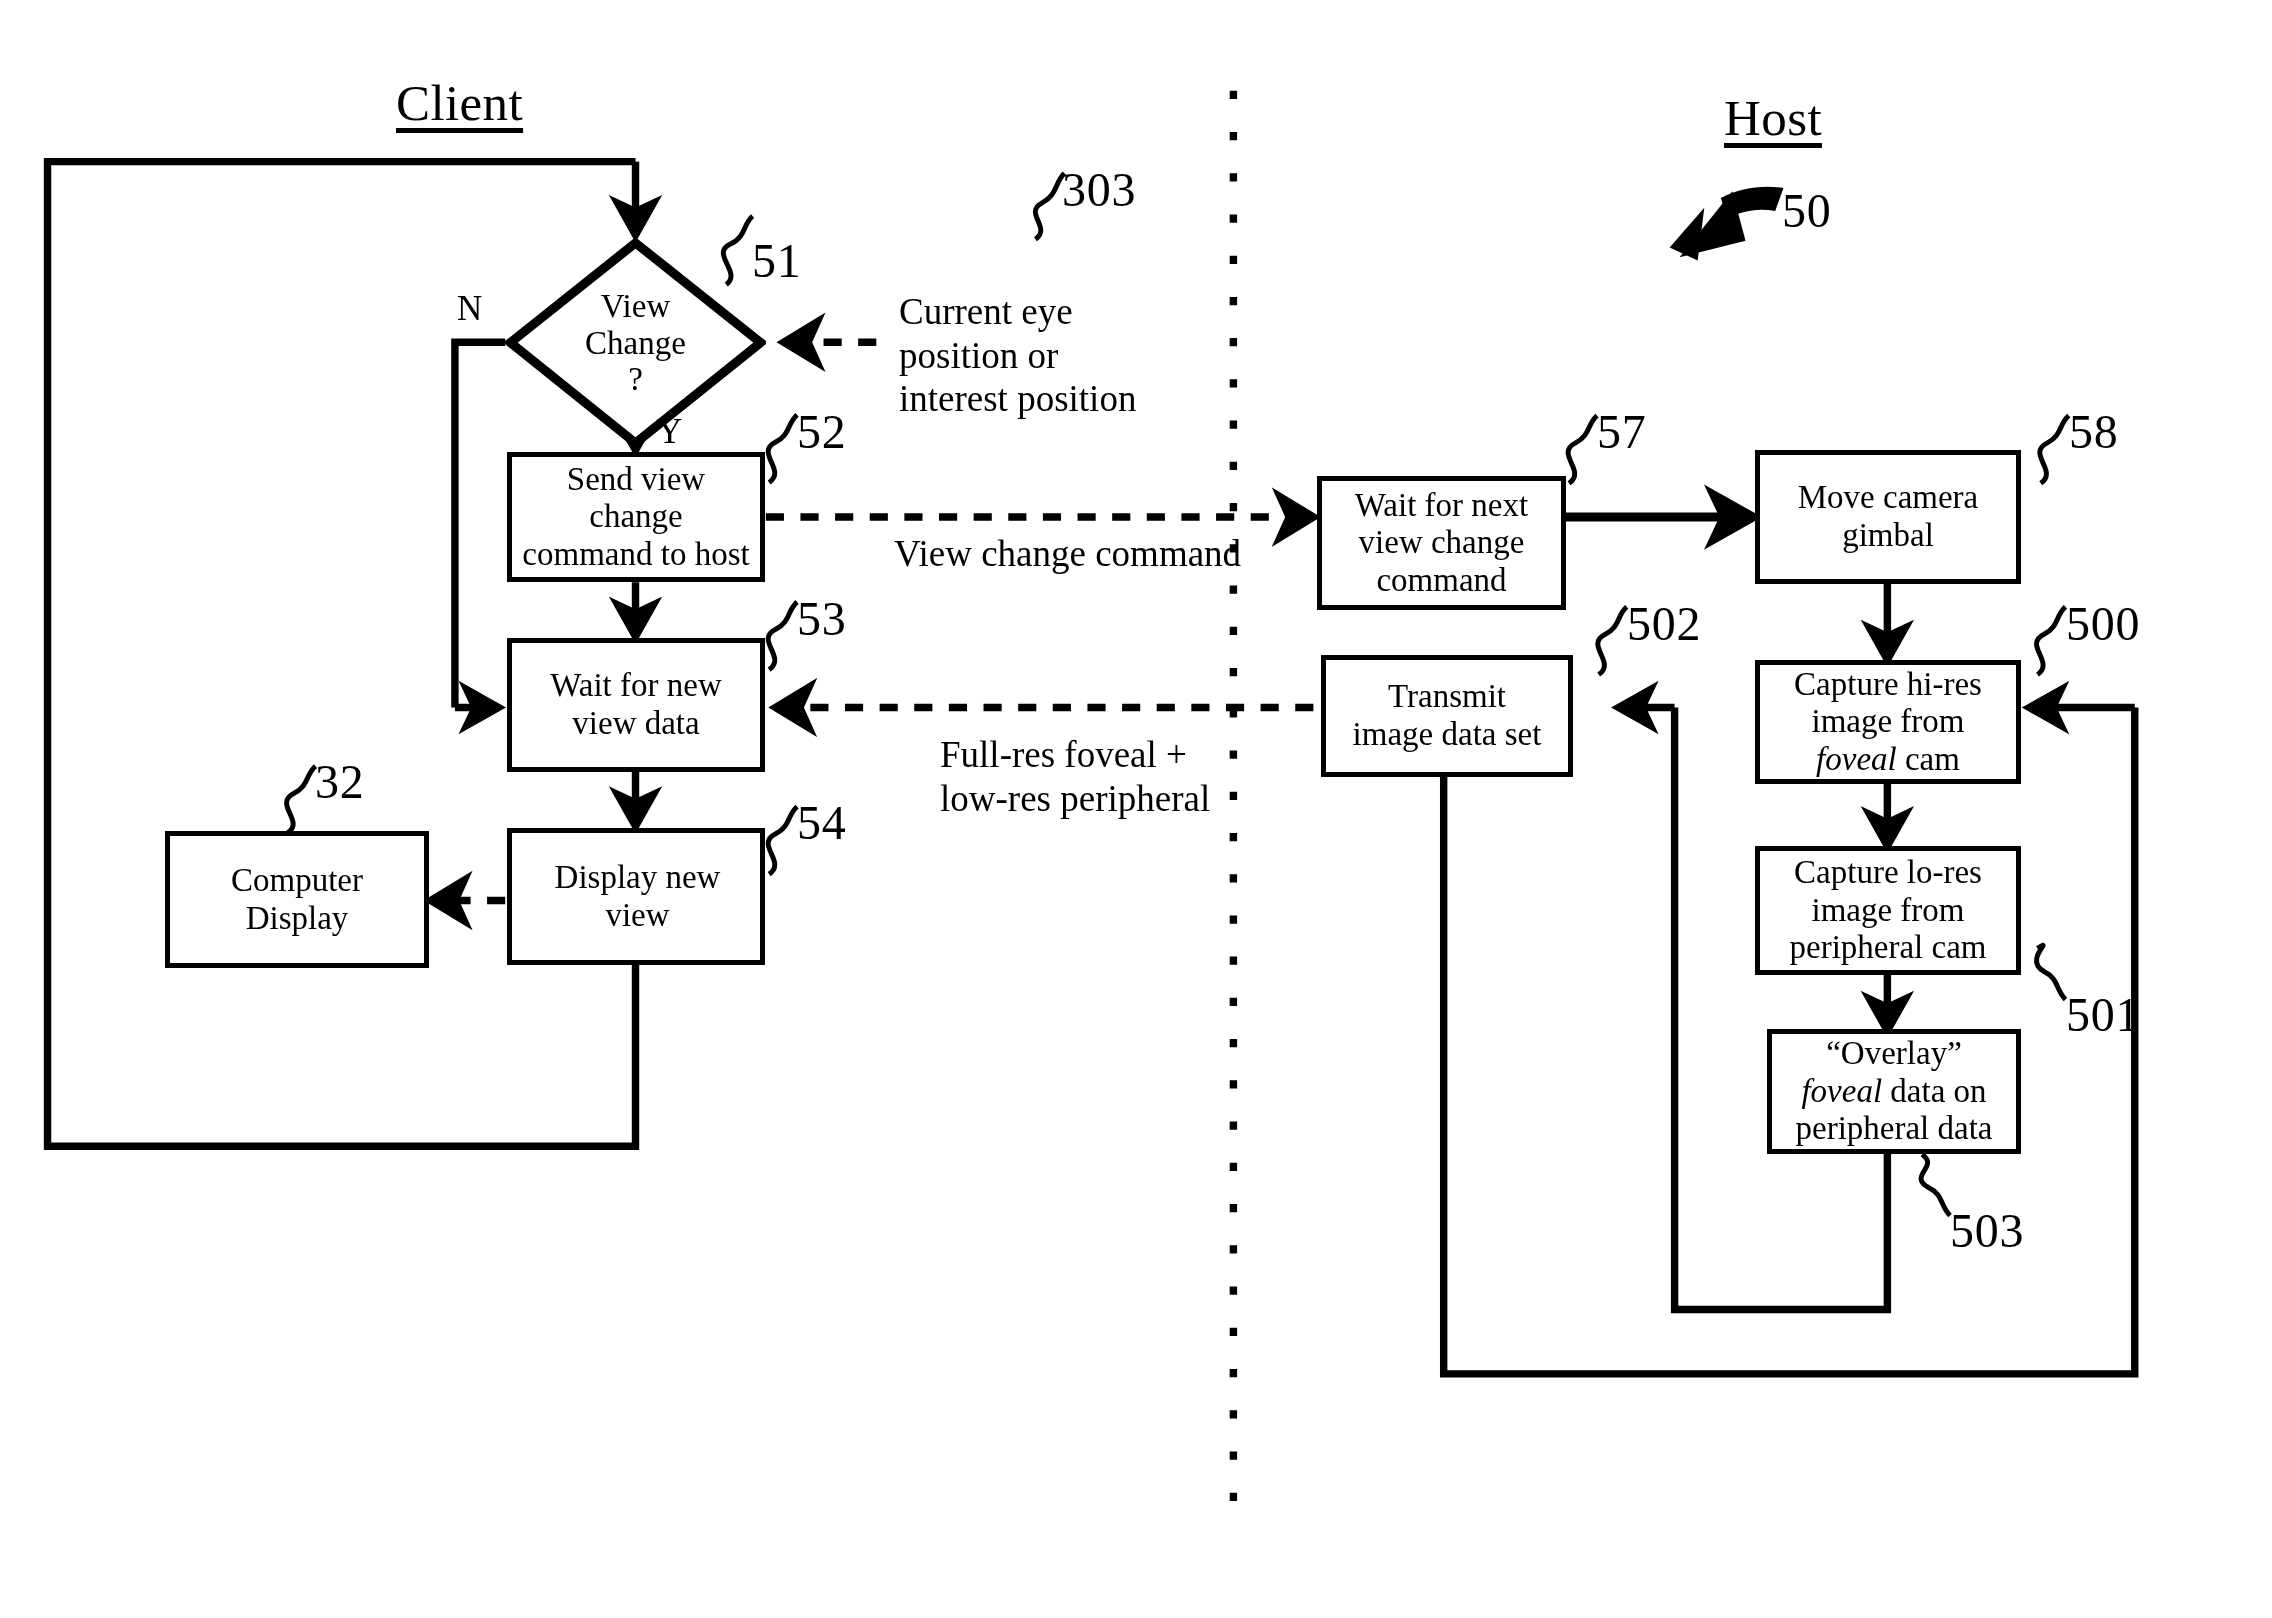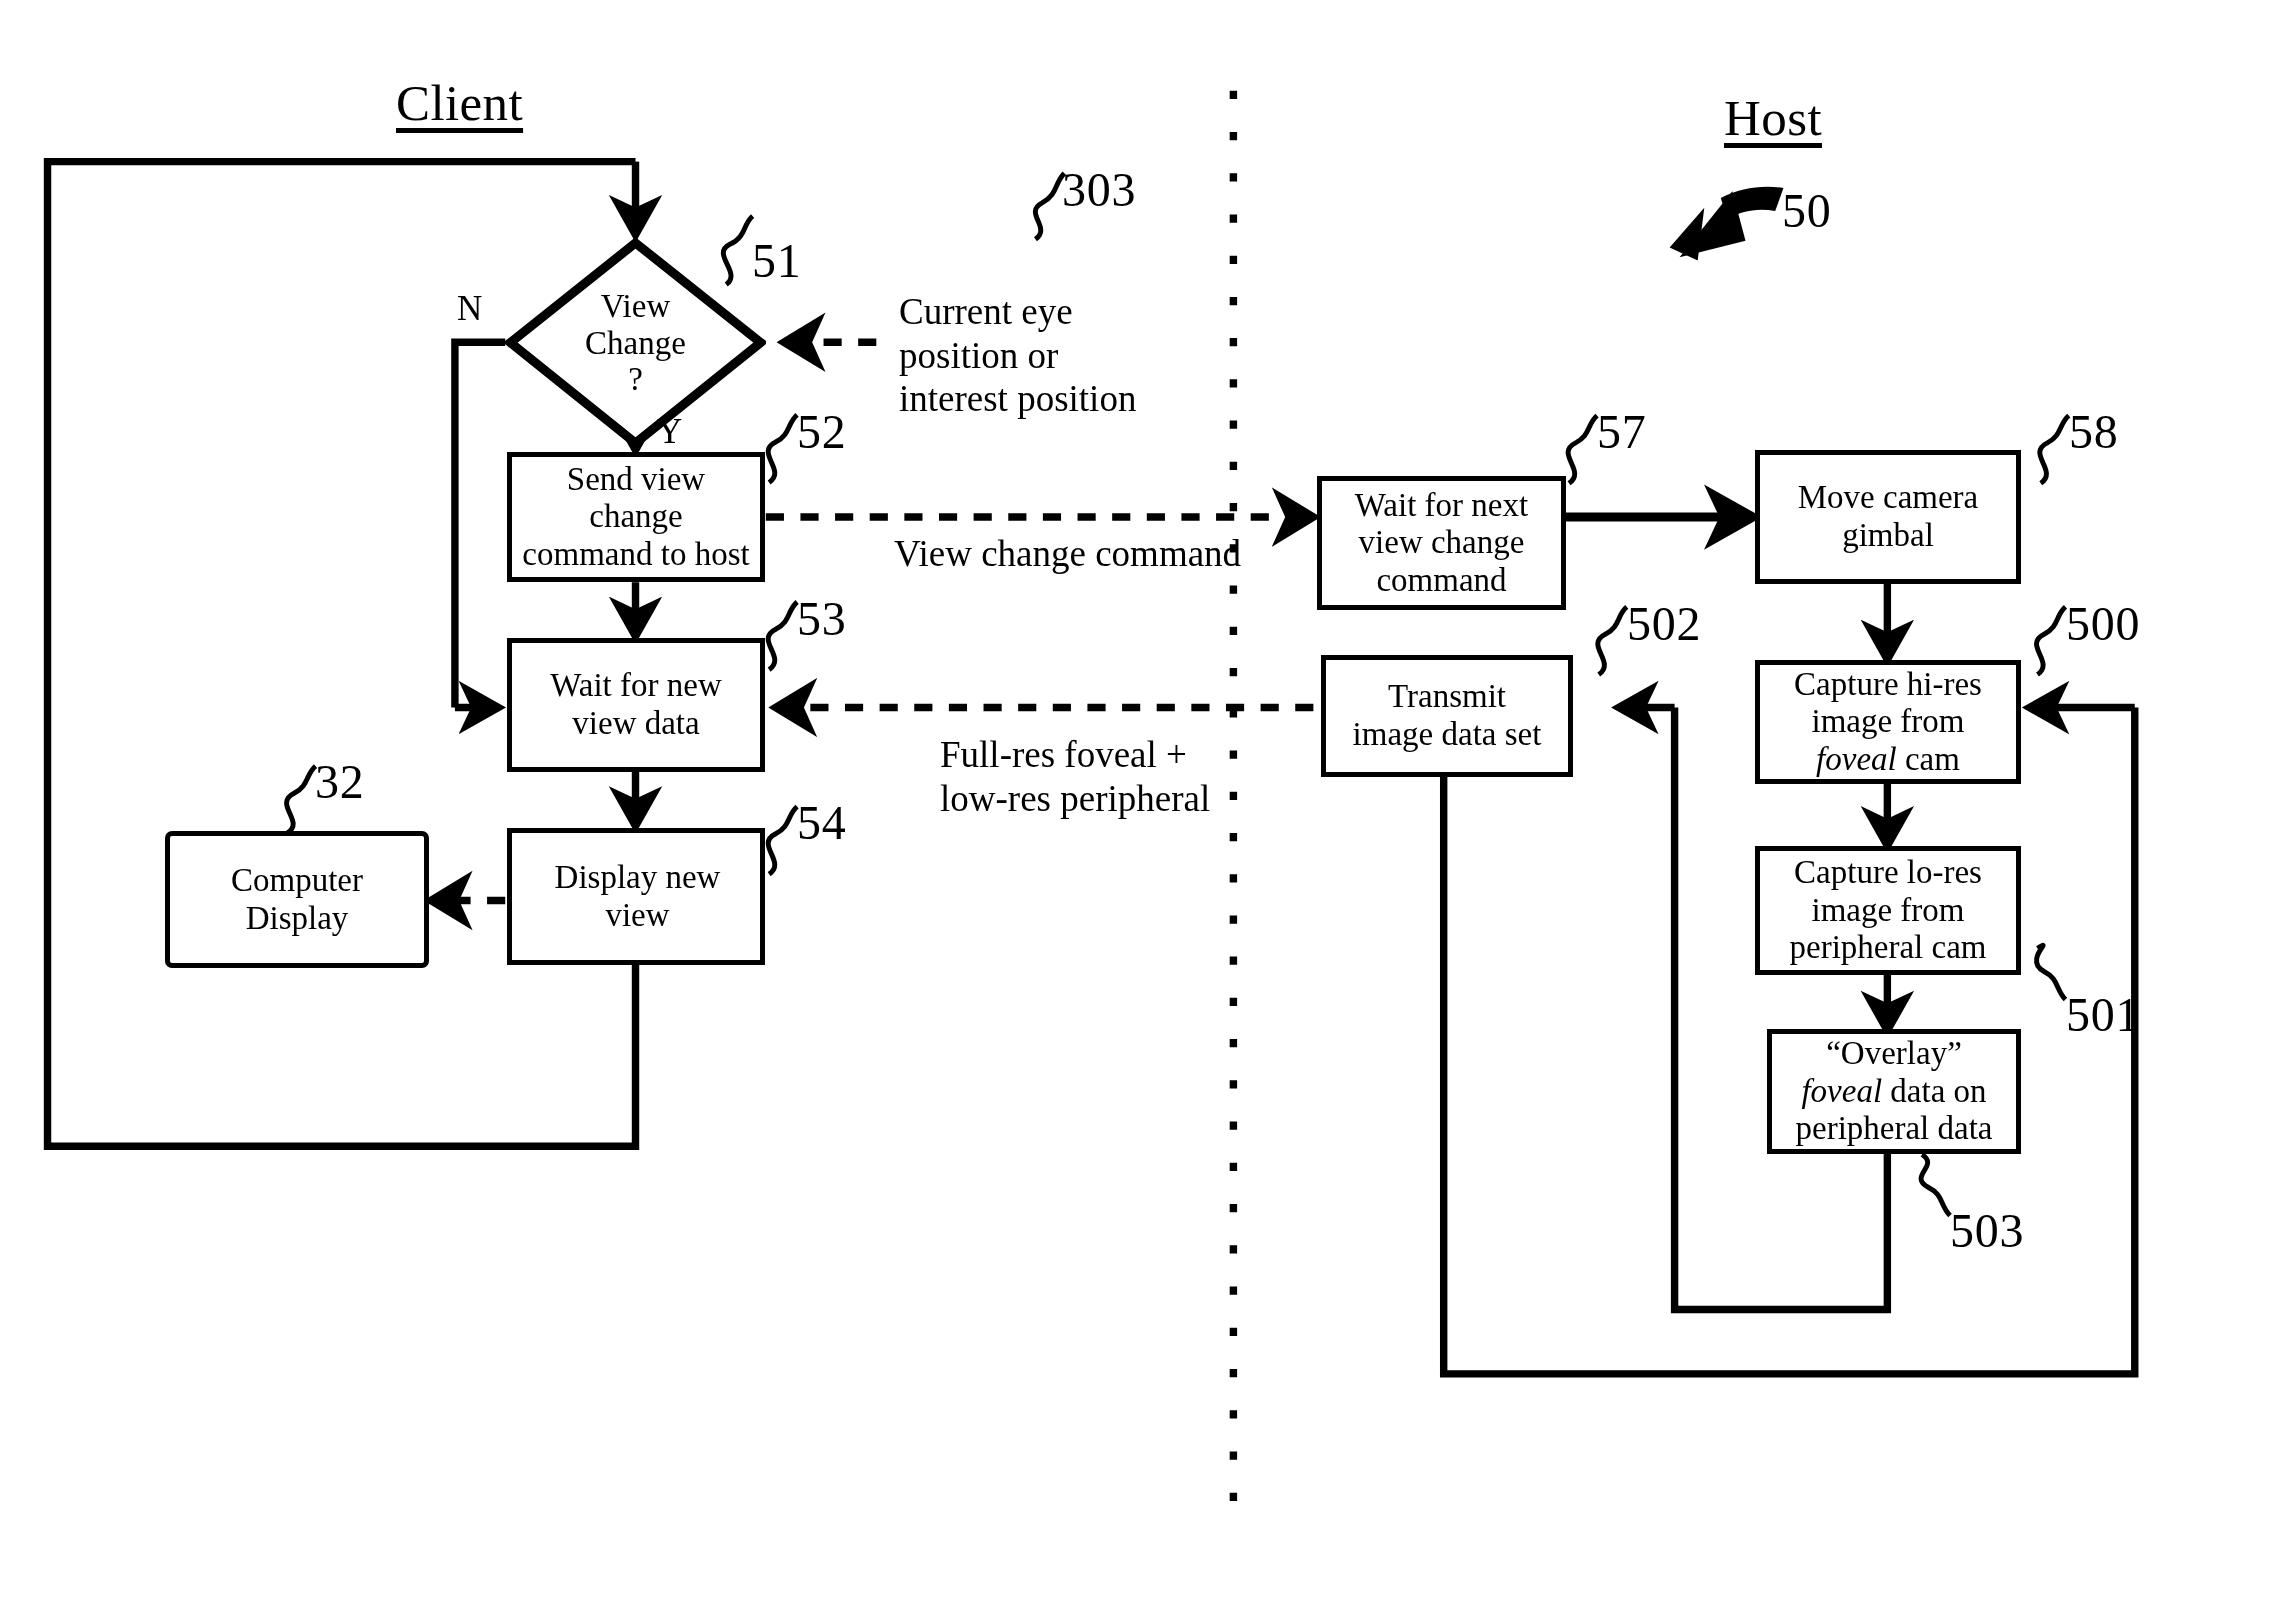--- a/index.html
+++ b/index.html
@@ -222,21 +222,21 @@
   <div class="pbox" style="left:507px;top:638px;width:258px;height:134px;">
     <span class="lines">Wait for new
 view data</span>
   </div>
 
   <div class="pbox" style="left:507px;top:828px;width:258px;height:137px;padding-left:8px;">
     <span class="lines">Display new
 view</span>
   </div>
 
-  <div class="pbox" style="left:165px;top:831px;width:264px;height:137px;border-radius:7px;">
+  <div class="pbox" style="left:165px;top:831px;width:264px;height:137px;">
     <span class="lines">Computer
 Display</span>
   </div>
 
   <div class="pbox" style="left:1317px;top:450px;width:249px;height:134px;margin-top:26px;">
     <span class="lines">Wait for next
 view change
 command</span>
   </div>
 

